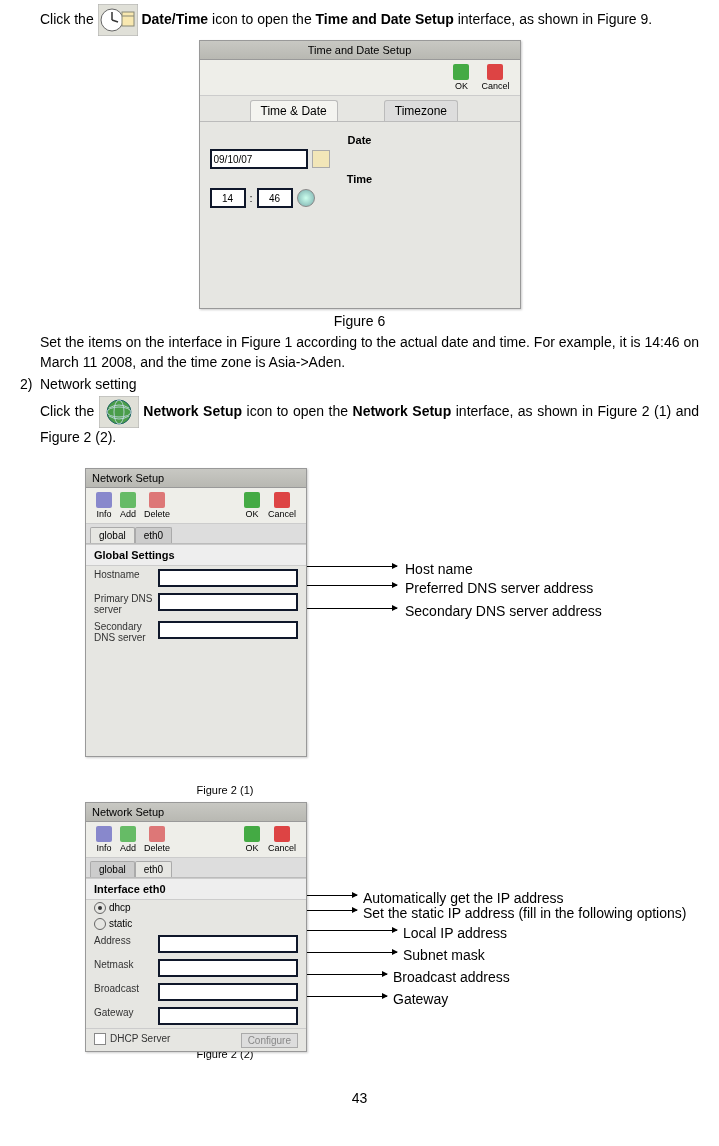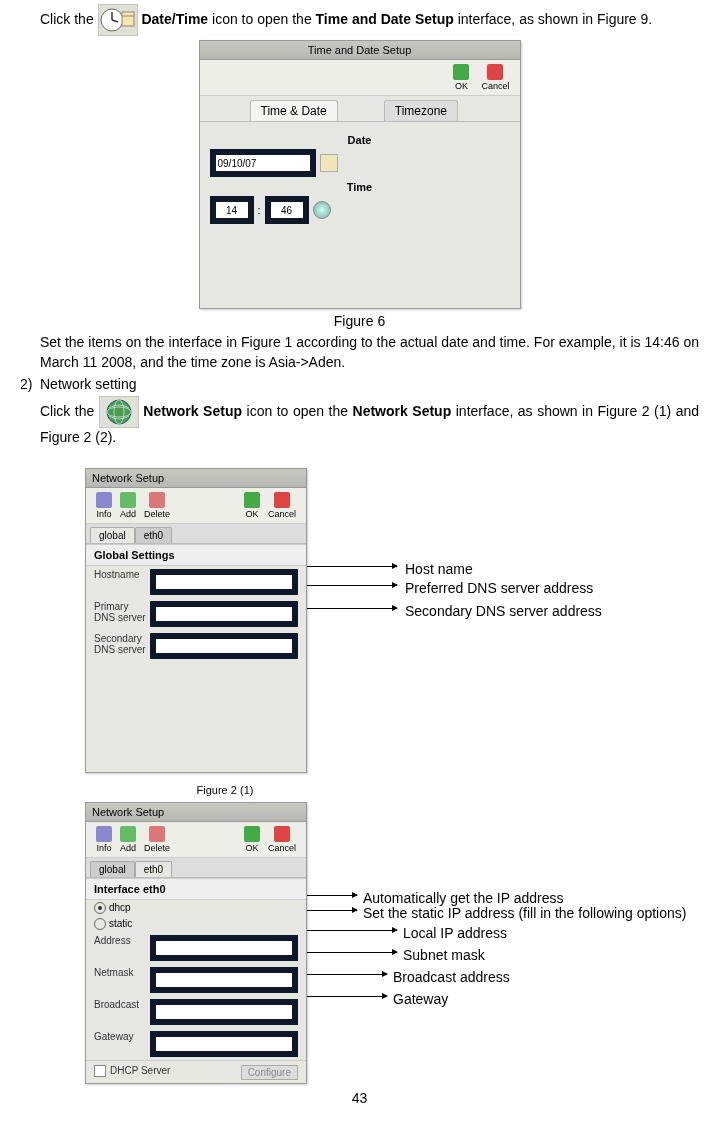--- a/index.html
+++ b/index.html
@@ -118,21 +118,21 @@
     display: block;
   }
   .row {
     display: flex;
     align-items: center;
     margin: 3px 0;
     gap: 4px;
   }
   .input {
     background: #fff;
-    border: 6px solid #0f172a;
+    border: 2px solid #0f172a;
     height: 16px;
     font-size: 10px;
     padding: 0 2px;
   }
   .spin {
     width: 28px;
     text-align: center;
   }
   .cal-icon {
     width: 16px;

